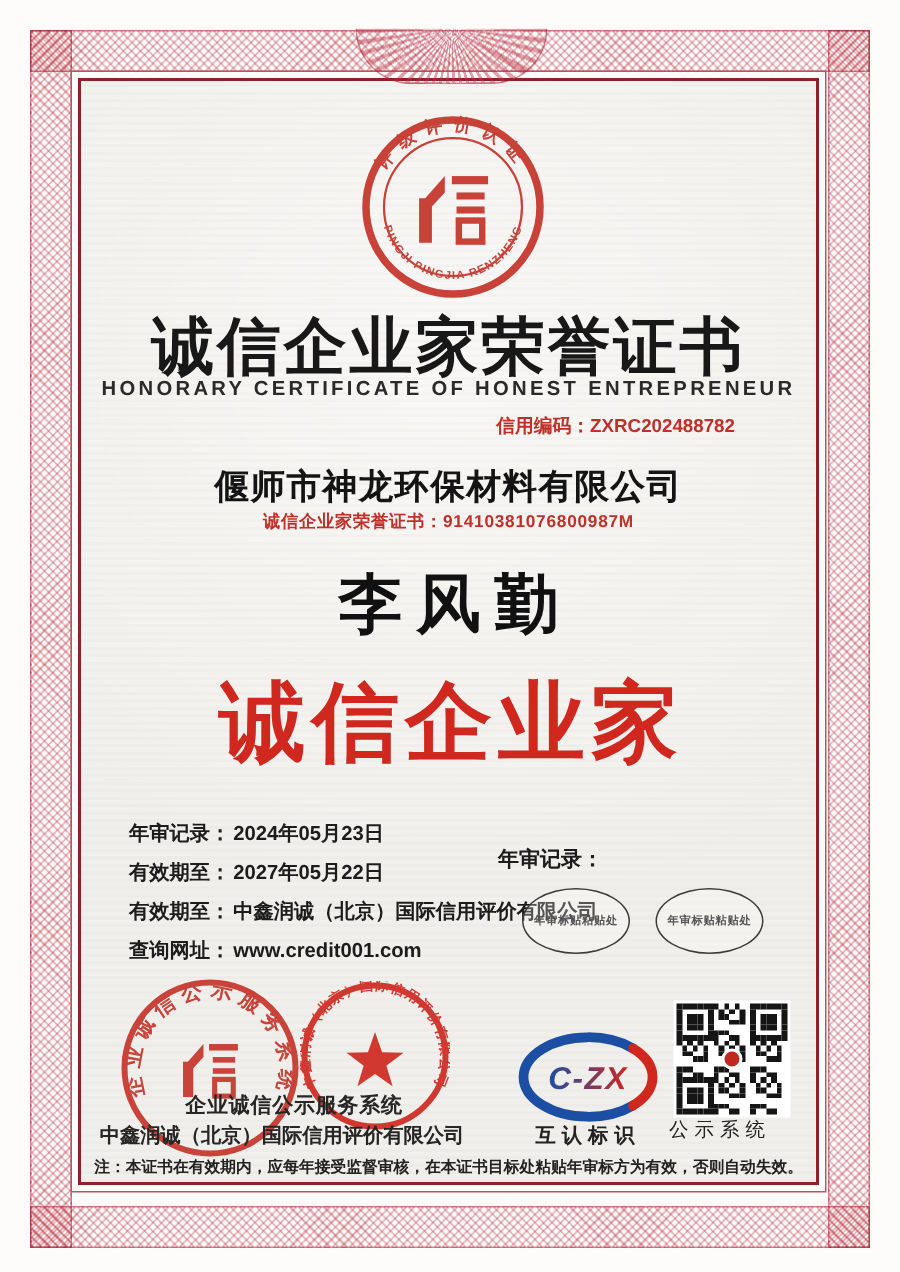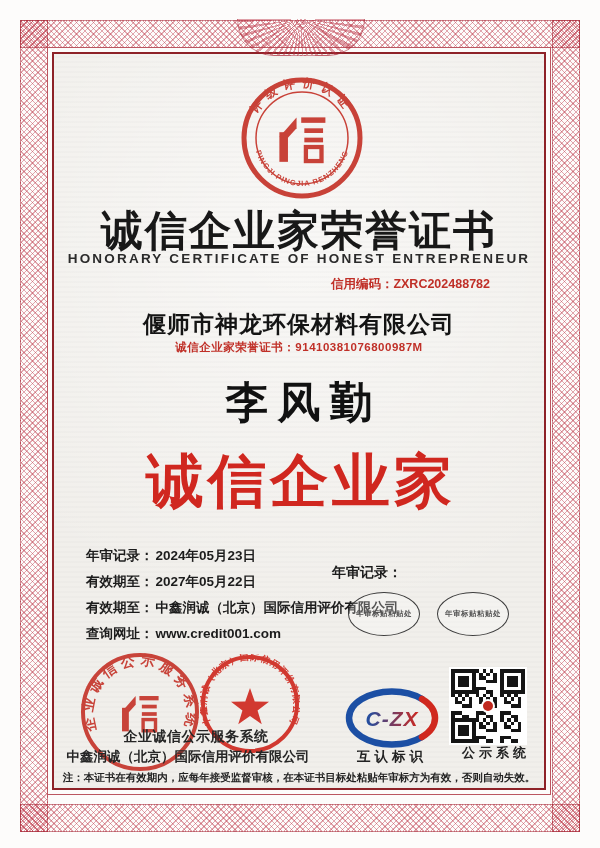--- a/index.html
+++ b/index.html
@@ -53,21 +53,21 @@
 
   .ar-label{left:332px;top:564px;font-size:14px;font-weight:700;color:#1c1c1c;}
   .ar-ellipse{top:592px;width:70px;height:42px;border:1.5px solid #3c3c3c;border-radius:50%;
       display:flex;align-items:center;justify-content:center;background:rgba(255,255,255,.25);}
   .ar-e1{left:348px;} .ar-e2{left:437px;}
   .ar-ellipse span{font-size:7.5px;color:#555;font-weight:700;letter-spacing:.5px;}
 
   .cap1{left:96px;top:728px;width:200px;text-align:center;font-size:14px;font-weight:800;color:#262626;z-index:4;letter-spacing:.5px;}
   .cap2{left:28px;top:748px;width:320px;text-align:center;font-size:13.5px;font-weight:800;color:#262626;z-index:4;}
   .mutual-label{left:336px;top:748px;width:112px;text-align:center;font-size:13.5px;font-weight:800;color:#222;letter-spacing:4px;}
-  .qr-label{left:446px;top:744px;width:84px;text-align:right;font-size:13px;font-weight:700;color:#222;letter-spacing:4px;}
+  .qr-label{left:446px;top:744px;width:84px;text-align:left;font-size:13px;font-weight:400;color:#222;letter-spacing:4px;}
 
   
   .qr-box{left:449px;top:667px;width:78px;height:78px;background:#fff;padding:2px;box-sizing:border-box;}
   .qr-grid{display:grid;width:74px;height:74px;grid-template-columns:repeat(21,1fr);grid-template-rows:repeat(21,1fr);}
   .qr-grid b{display:block;}
   .qr-grid b.on{background:#151515;}
   .qr-dot{position:absolute;left:32px;top:32px;width:14px;height:14px;border-radius:50%;
       background:#c0281e;border:2px solid #fff;box-sizing:border-box;}
 
   .note{top:771px;left:56px;right:58px;text-align:center;font-size:10.5px;font-weight:700;color:#222;white-space:nowrap;}

